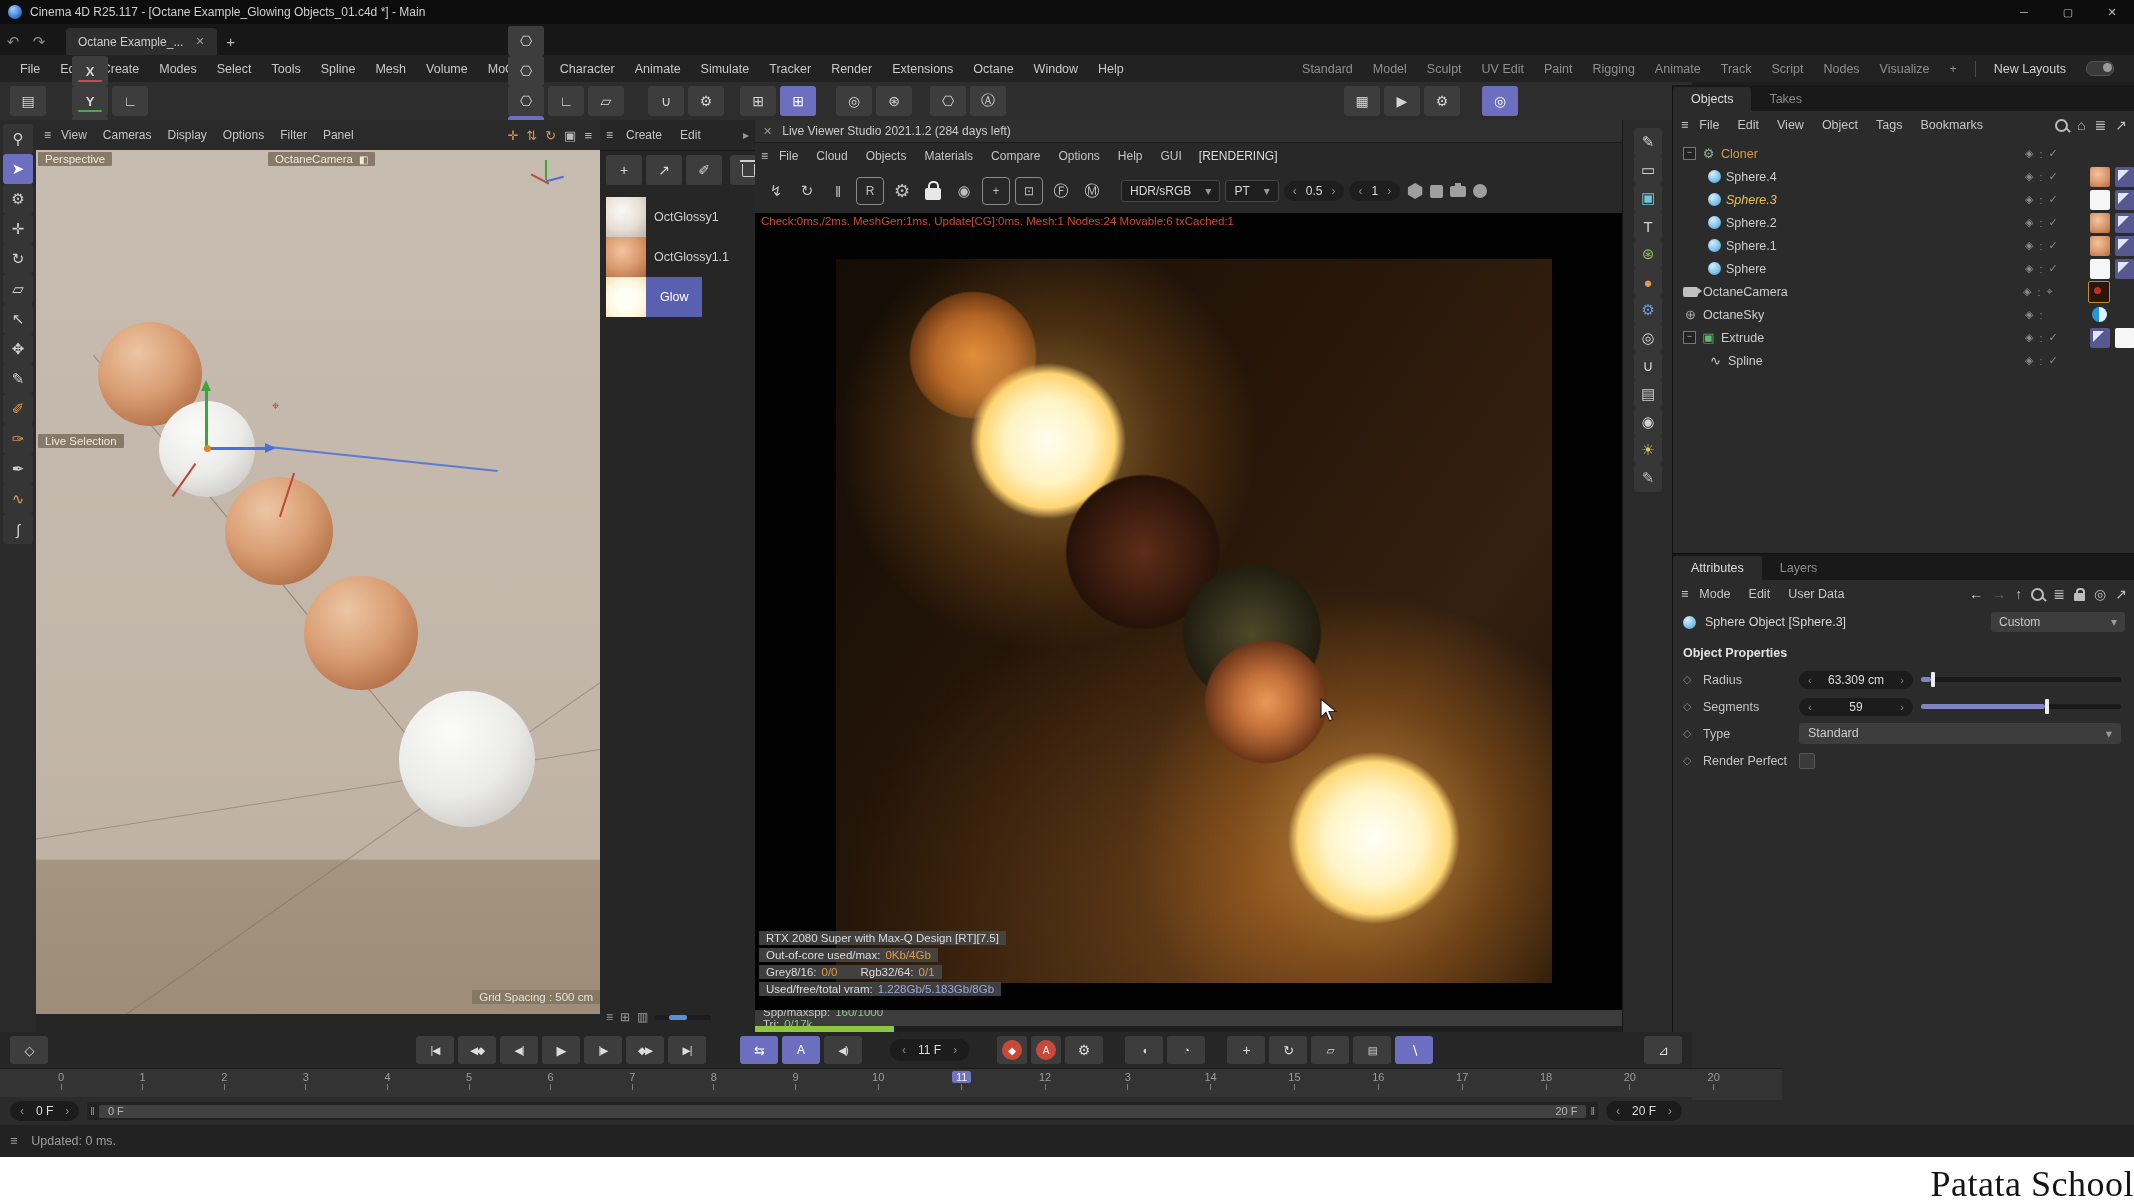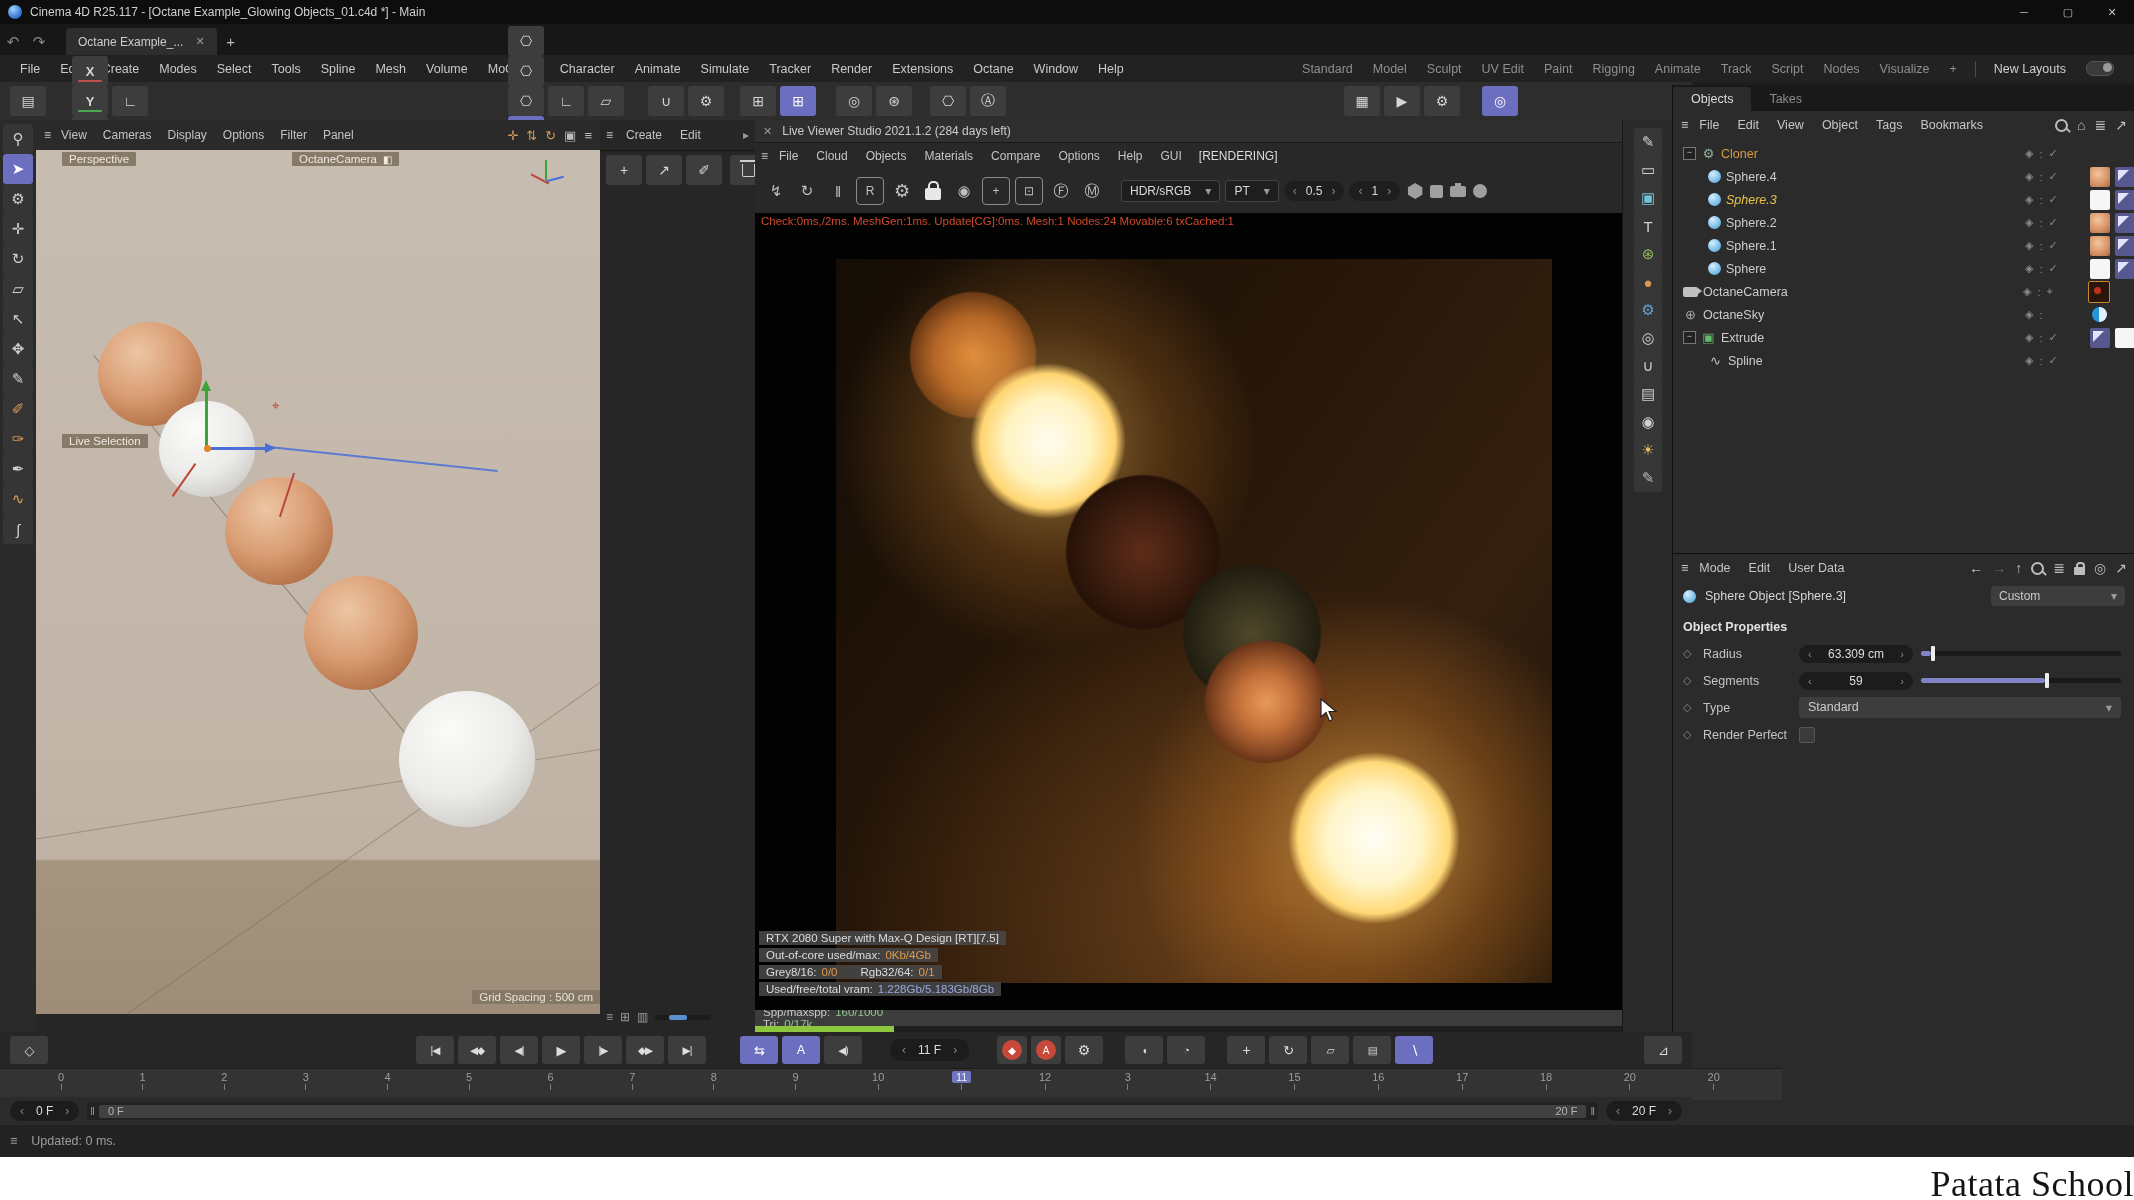--- a/index.html
+++ b/index.html
@@ -32,21 +32,21 @@
   .palette{position:absolute;left:0;top:120px;width:36px;height:912px;background:#2a2a2a;border-right:1px solid #181818;display:flex;flex-direction:column;align-items:center;padding-top:4px;gap:3px;}
   .ptool{width:30px;height:30px;border-radius:3px;display:flex;align-items:center;justify-content:center;color:#cfcfcf;font-size:15px;background:#353535;}
   .ptool.purple{background:#6c6fbf;color:#fff;}
   
   .viewport{position:absolute;left:36px;top:120px;width:564px;height:912px;background:#262626;}
   .vpmenu{height:30px;background:#2a2a2a;display:flex;align-items:center;gap:2px;padding:0 8px;font-size:12px;color:#c4c4c4;border-bottom:1px solid #181818;}
   .vpmenu .mi{padding:2px 8px;}
   .vpicons{margin-left:auto;display:flex;gap:8px;color:#d09a5a;font-size:13px;}
   .vpcanvas{position:absolute;left:0;top:30px;width:564px;height:864px;overflow:hidden;
     background:linear-gradient(#c7bcb0 0%,#c2b6a9 68%,#bfb2a4 82%,#a5947f 82.3%,#9d8c77 100%);}
-  .vplabel{position:absolute;background:rgba(125,110,93,.85);color:#efe9df;padding:1px 7px;font-size:11.5px;border-radius:1px;display:flex;gap:6px;align-items:center;margin-left:24px;}
+  .vplabel{position:absolute;background:rgba(125,110,93,.85);color:#efe9df;padding:1px 7px;font-size:11.5px;border-radius:1px;display:flex;gap:6px;align-items:center;}
   .sphere{position:absolute;border-radius:50%;}
   .sph-o{background:radial-gradient(circle at 38% 30%,#ecc6a4,#d99d73 45%,#b9774e 75%,#8d5737 100%);}
   .sph-w{background:radial-gradient(circle at 38% 30%,#fbfbfa,#ebebe9 50%,#d0cfcb 78%,#b3b0aa 100%);}
   .vline{position:absolute;height:1px;transform-origin:0 0;}
   .gz{position:absolute;}
   .tri{width:0;height:0;position:absolute;}
   
   .mats{position:absolute;left:600px;top:120px;width:155px;height:912px;background:#262626;border-right:1px solid #161616;}
   .matmenu{height:30px;display:flex;align-items:center;gap:4px;padding:0 6px;font-size:12px;color:#c4c4c4;border-bottom:1px solid #181818;}
   .mattools{height:38px;display:flex;align-items:center;gap:4px;padding:0 6px;}
@@ -360,20 +360,38 @@
     </div>
     <div class="mattools">
       <span class="tile">+</span>
       <span class="tile">↗</span>
       <span class="tile">✐</span>
       <span style="width:14px"></span>
       <span class="tile">
           <span class="trash"></span>
         </span>
     </div>
+    <div class="matlist">
+      <span>
+        <div class="matitem">
+          <span class="mthumb t-white"></span>
+          <span class="mlabel">OctGlossy1</span>
+        </div>
+
+        <div class="matitem">
+          <span class="mthumb t-peach"></span>
+          <span class="mlabel">OctGlossy1.1</span>
+        </div>
+
+        <div class="matitem">
+          <span class="mthumb t-glow"></span>
+          <span class="mlabel sel">Glow</span>
+        </div>
+      </span>
+    </div>
     <div class="matfoot">
       <span>≡</span>
       <span>⊞</span>
       <span>▥</span>
       <span class="msl">
           <i></i>
         </span>
     </div>
   </div>
 
@@ -629,20 +647,24 @@
           <span>:</span>
           <span>✓</span>
         </span>
         <span class="th" style="background:transparent"></span>
         <span class="th" style="background:transparent"></span>
       </div>
     </div>
   </div>
 
   <div class="attrpanel">
+    <div class="ptabs">
+      <span class="ptab active">Attributes</span>
+      <span class="ptab">Layers</span>
+    </div>
     <div class="pmenu">
       <span>≡</span>
       <span><span class="mi">Mode</span><span class="mi">Edit</span><span class="mi">User Data</span></span>
       <span class="pmicons">
         <span style="color:#dcdcdc;">←</span>
         <span style="color:#6a6a6a;">→</span>
         <span>↑</span>
         <span class="searchic"></span>
         <span>≣</span>
         <span class="locksm"></span>

